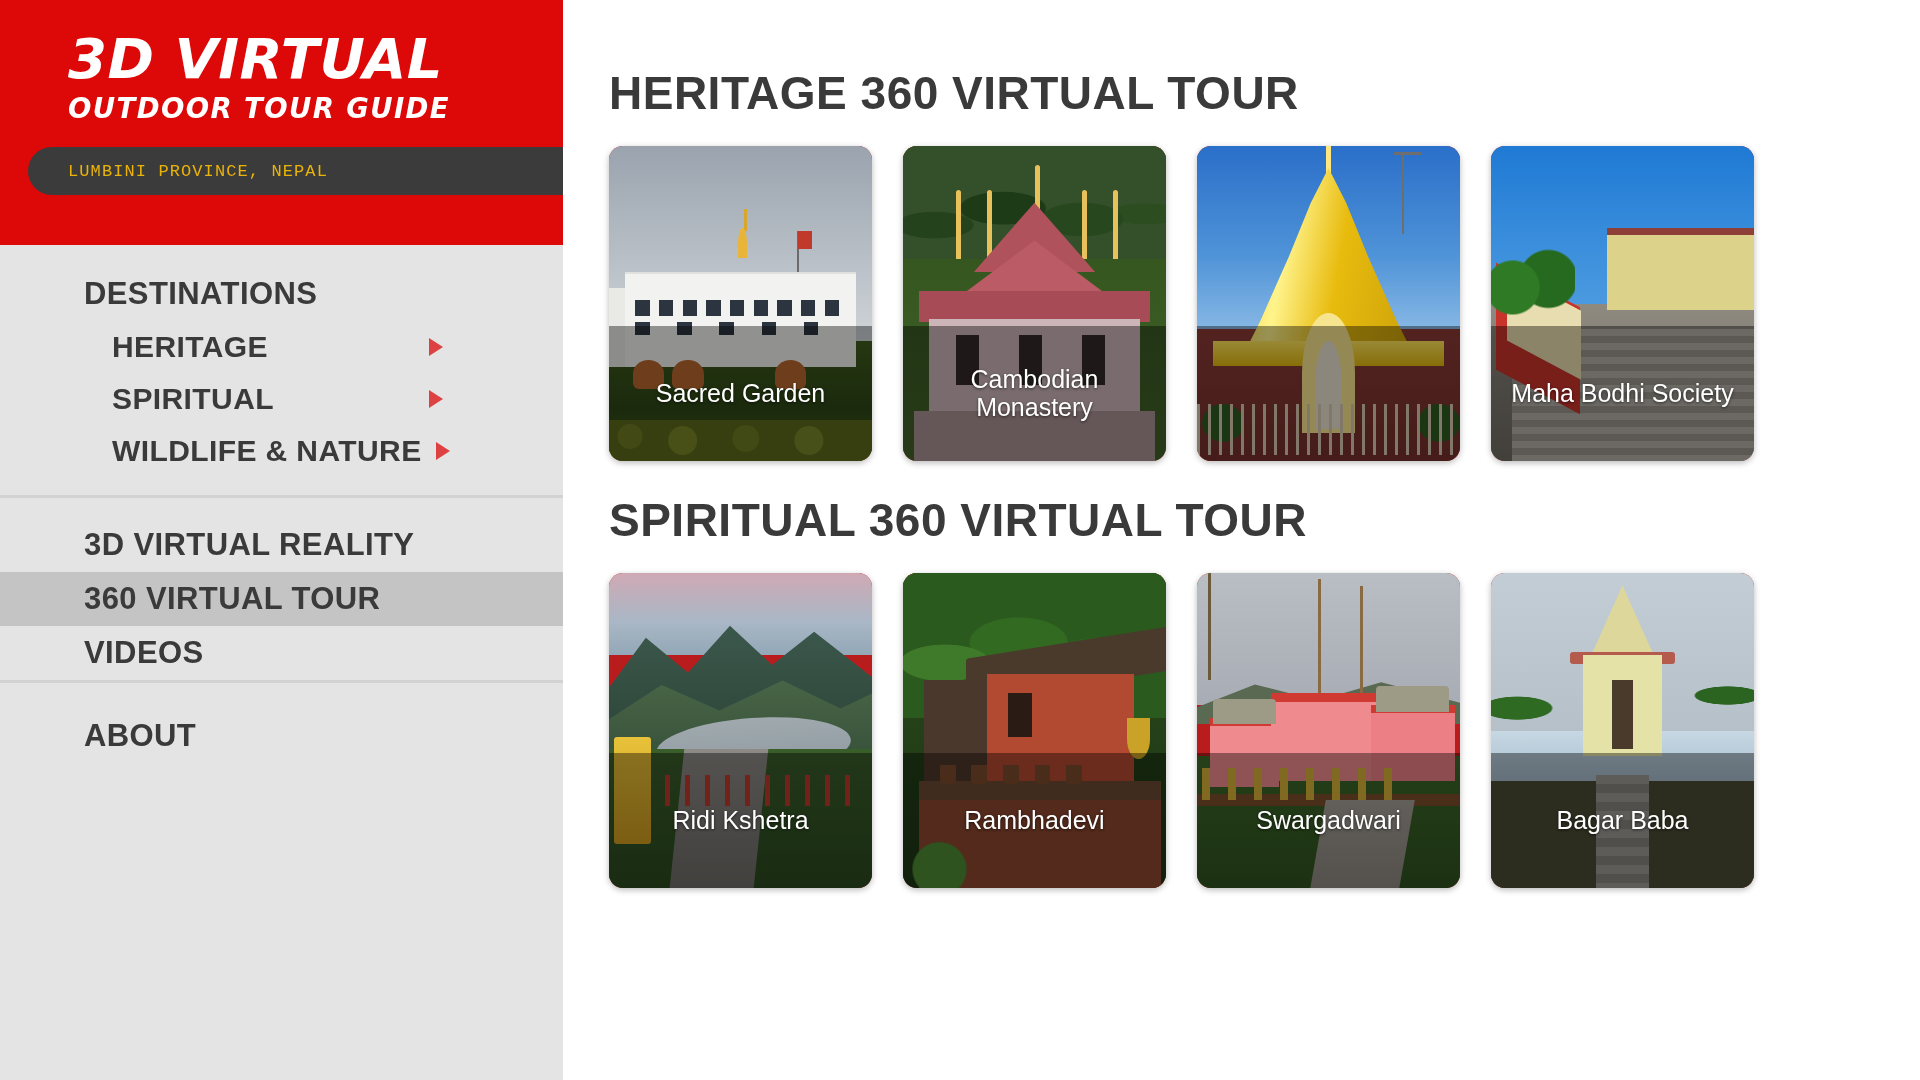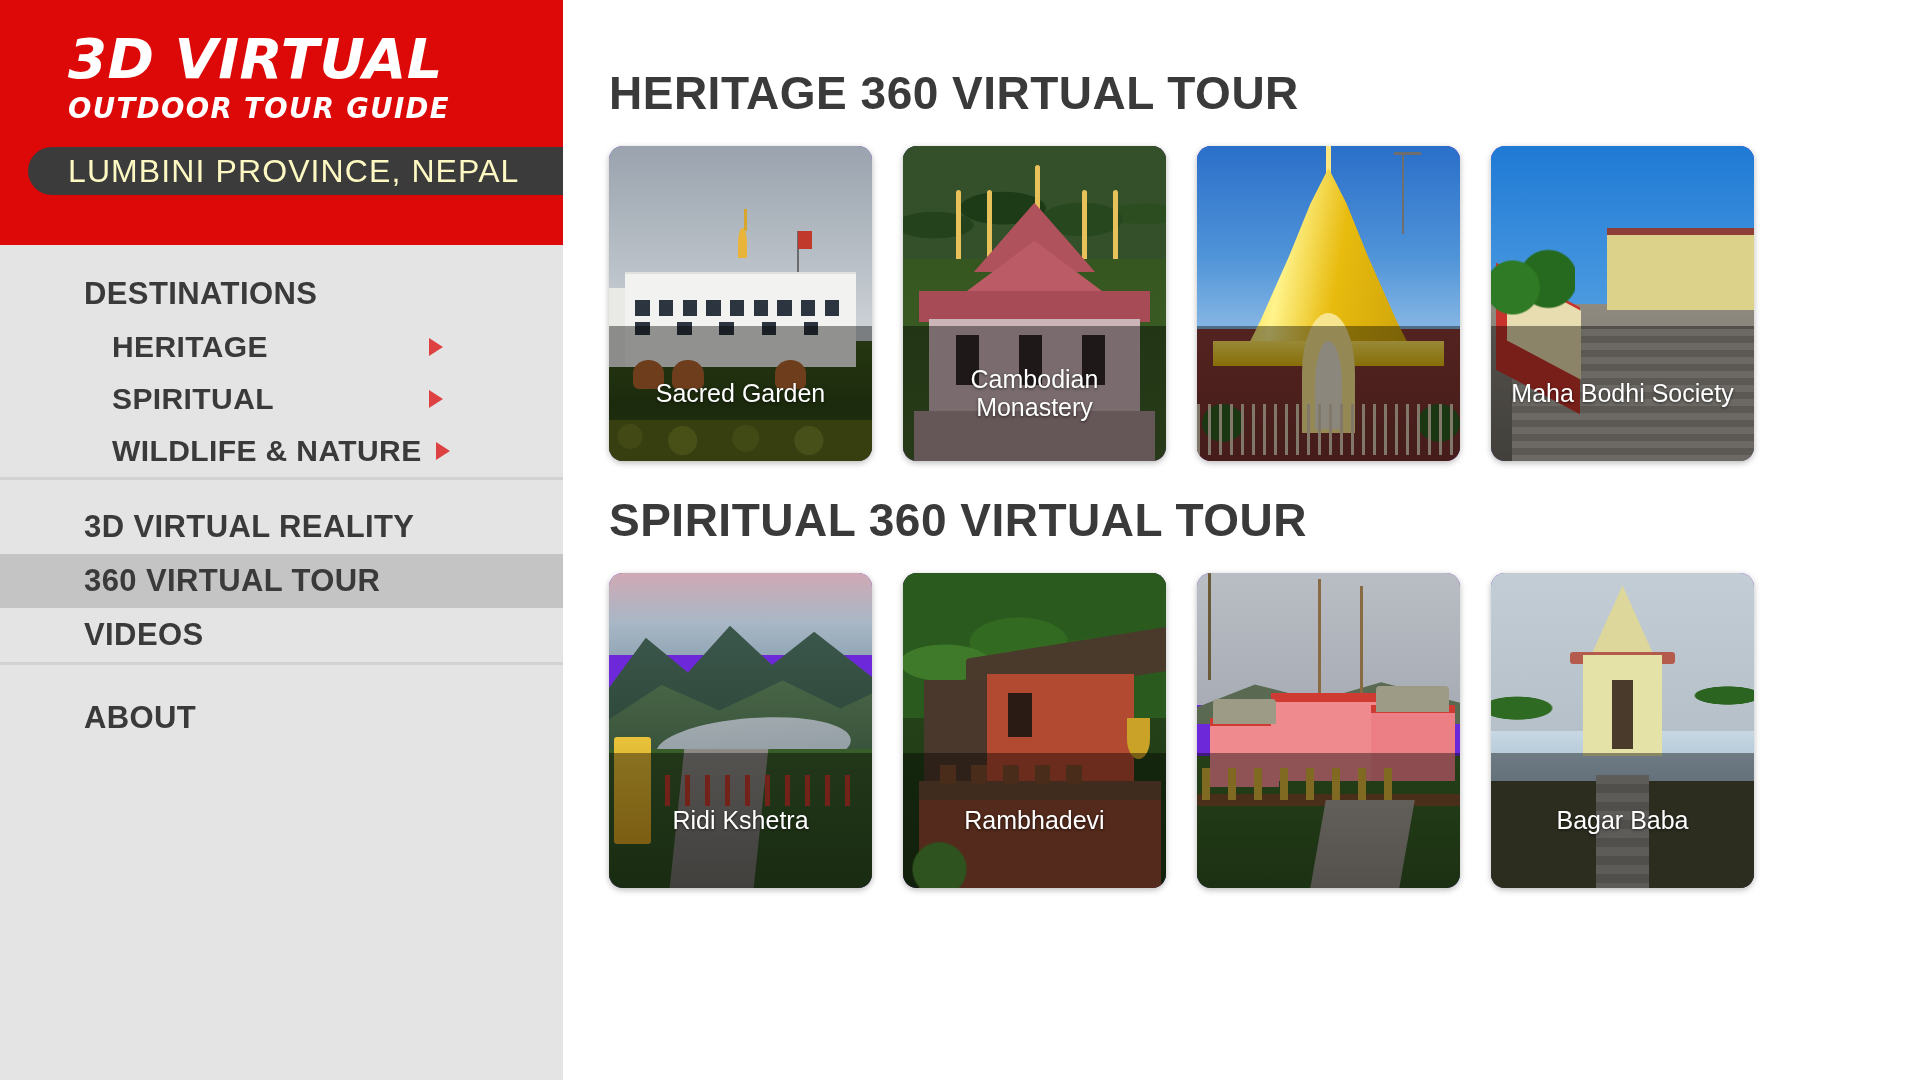--- a/index.html
+++ b/index.html
@@ -44,30 +44,30 @@
   .brand-chip {
     position: absolute;
     left: 28px; top: 147px;
     width: 535px; height: 48px;
     background: #3b3b3b;
     border-radius: 24px 0 0 24px;
     display: flex; align-items: center;
     padding-left: 40px;
   }
   .brand-chip-text {
-    color: #fef9c3;
-    font-size: 32px;
+    color: #eab308;
+    font-size: 17px;
     letter-spacing: 1.1px;
-    font-family: Liberation Sans, sans-serif;
+    font-family: Liberation Mono, monospace;
     white-space: nowrap;
   }
 
   .nav-group { position: relative; }
   .nav-group + .nav-group { border-top: 3px solid #d2d2d2; }
-  .nav-group.g1 { padding-top: 22px; }
+  .nav-group.g1 { padding-top: 22px; padding-bottom: 18px; }
   .nav-group.g2 { padding-top: 20px; }
   .nav-group.g3 { padding-top: 26px; padding-bottom: 18px; }
 
   .nav-item {
     display: flex; align-items: center;
     height: 52px;
     padding-left: 84px;
     color: #3a3a3a;
     font-weight: 700;
     font-size: 30px;
@@ -113,21 +113,21 @@
   .card-row { display: flex; gap: 31px; }
 
   .card {
     position: relative;
     width: 263px; height: 315px;
     flex: 0 0 263px;
     border-radius: 14px;
     overflow: hidden;
     box-shadow: 0 2px 6px rgba(0,0,0,0.28);
     cursor: pointer;
-    background: #6d28d9;
+    background: #b91c1c;
   }
   .card .scene { position: absolute; inset: 0; }
   .card .shade {
     position: absolute; left: 0; right: 0; bottom: 0;
     height: 43%;
     background: rgba(0,0,0,0.40);
   }
   .card .caption {
     position: absolute; left: 0; right: 0; bottom: 0;
     height: 43%;
@@ -475,20 +475,21 @@
                 <div class="obj temple2"></div>
                 <div class="obj temple"></div>
                 <div class="obj temple3"></div>
                 <div class="obj roofth" style="left:6%;top:40%;width:24%;height:8%"></div>
                 <div class="obj roofth" style="left:68%;top:36%;width:28%;height:8%"></div>
                 <div class="obj fencerail"></div>
                 <div class="obj bells"></div>
                 <div class="obj walk"></div>
               </div>
               <div class="shade"></div>
+              <div class="caption">Swargadwari</div>
             </div>
             <div class="card bb">
               <div class="scene">
                 <div class="sky"></div>
                 <div class="obj trees"></div>
                 <div class="ground"></div>
                 <div class="obj plaza"></div>
                 <div class="obj spire"></div>
                 <div class="obj eave"></div>
                 <div class="obj shrine"></div>

